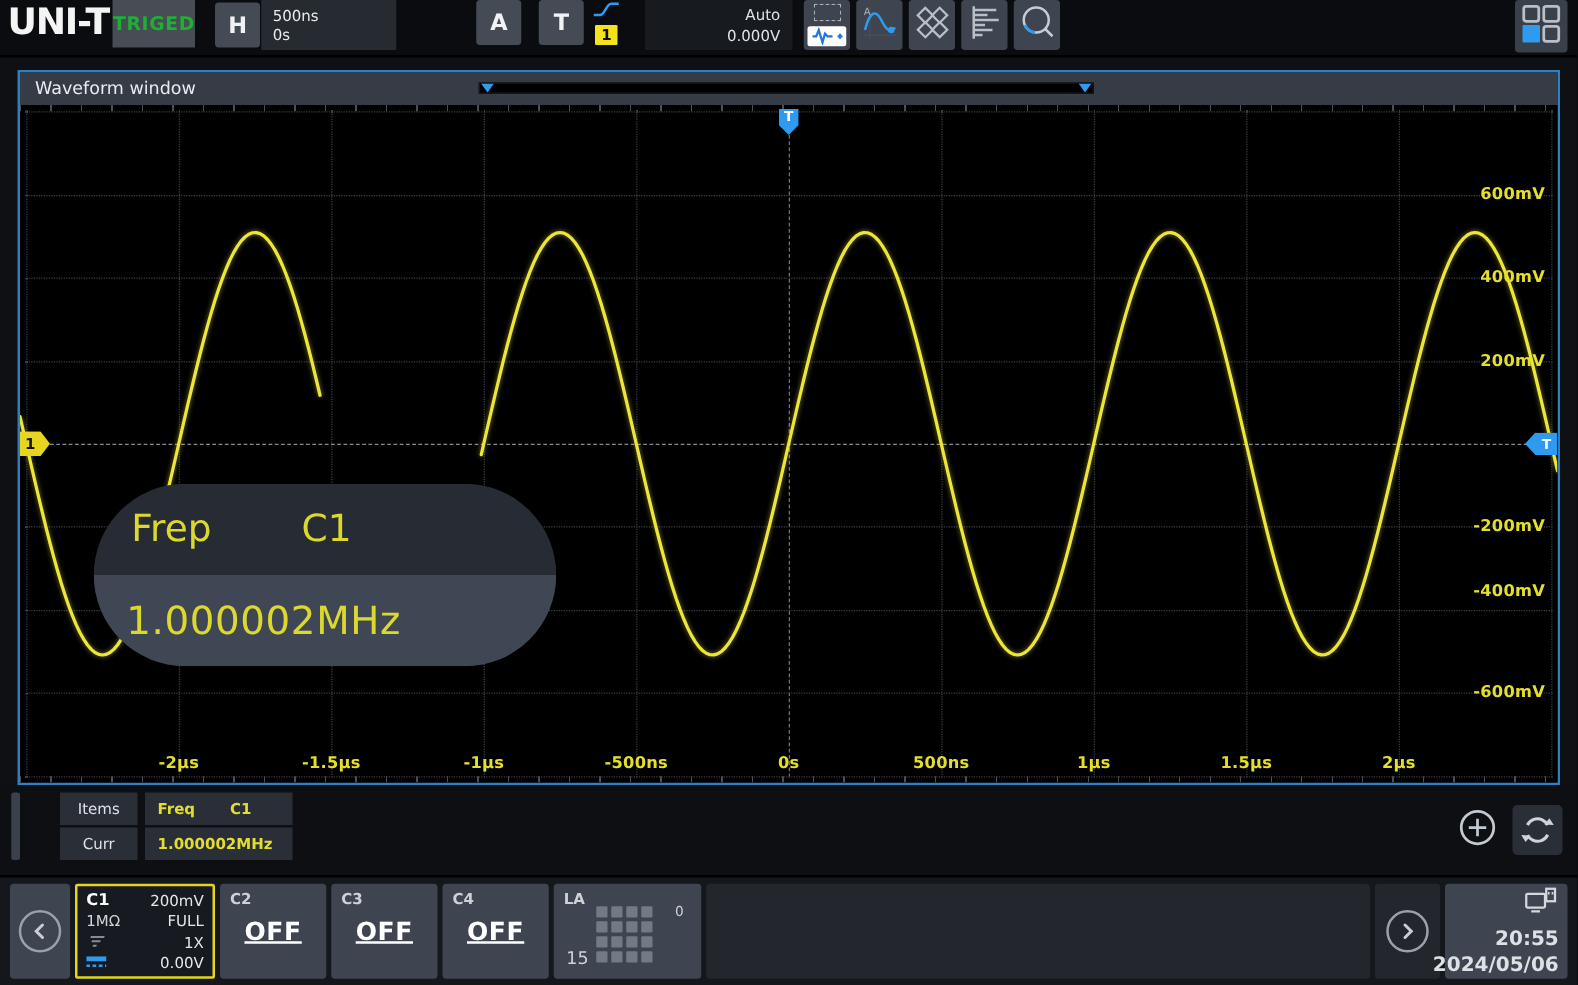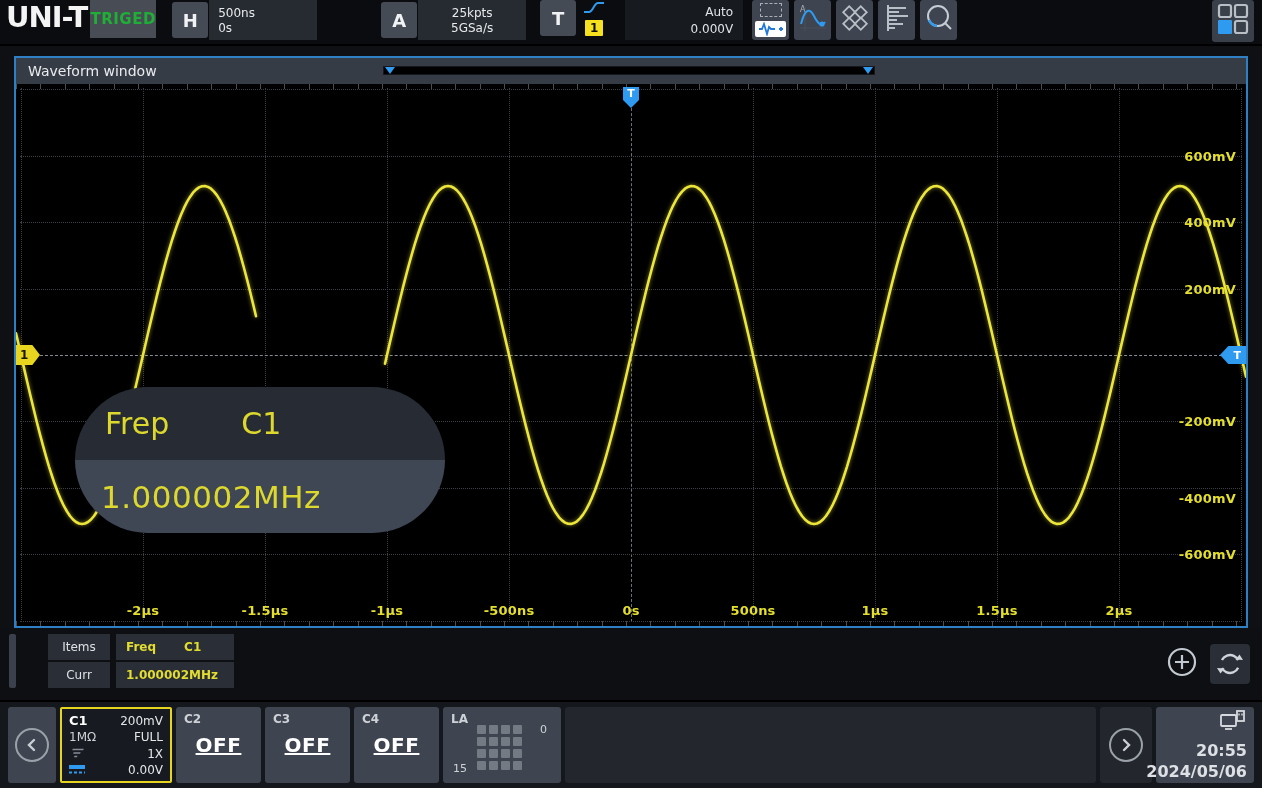--- a/index.html
+++ b/index.html
@@ -108,21 +108,21 @@
   .off-tile{width:85px;height:76px;background:#3f4550;border-radius:3px;flex:none;position:relative;}
   .off-tile .ch-name{position:absolute;left:8px;top:5px;font-size:12px;color:#ced2d7;font-weight:600;}
   .off-tile .off{position:absolute;left:0;right:0;top:26px;text-align:center;color:#fff;
                  font-weight:800;font-size:20px;letter-spacing:.5px;text-decoration:underline;}
   .la-tile{width:118px;height:76px;background:#3f4550;border-radius:3px;flex:none;position:relative;}
   .la-tile .ch-name{position:absolute;left:8px;top:5px;font-size:12px;color:#ced2d7;font-weight:600;}
   .la-grid{position:absolute;left:34px;top:18px;display:grid;grid-template-columns:repeat(4,9px);
            grid-auto-rows:9px;gap:3px;}
   .la-dot{background:#737a84;border-radius:1px;}
   .la-hi{position:absolute;right:14px;top:16px;color:#ced2d7;font-size:11px;}
-  .la-lo{position:absolute;left:10px;bottom:8px;color:#ced2d7;font-size:11px;}
+  .la-lo{position:absolute;left:10px;bottom:8px;color:#ced2d7;font-size:14px;}
   .mid-strip{flex:1;height:76px;background:#23272d;border-radius:3px;}
   .clock-tile{width:98px;height:76px;background:#3f4550;border-radius:3px;flex:none;display:flex;
               flex-direction:column;align-items:flex-end;justify-content:center;gap:2px;
               padding-right:7px;box-sizing:border-box;color:#dde1e5;font-size:16px;font-weight:700;}
   .clock-tile .icon{margin-bottom:2px;}
 </style>
 </head>
 <body>
 
 <div id="app">
@@ -134,24 +134,20 @@
     <div class="h-group">
       <div class="sqbtn">H</div>
       <div class="hpanel h-vals">
         <div>500ns</div>
         <div>0s</div>
       </div>
     </div>
 
     <div class="a-group">
       <div class="sqbtn">A</div>
-      <div class="hpanel a-vals">
-        <div>25kpts</div>
-        <div>5GSa/s</div>
-      </div>
     </div>
 
     <div class="t-group">
       <div class="sqbtn">T</div>
       <div class="t-aux">
         <span>
           <svg width="24" height="15" viewBox="0 0 24 15">
               <path d="M2 12 h5 C11 12 12 3 16 3 h6" fill="none" stroke="#2e9bf0" stroke-width="2"></path>
             </svg>
         </span>
@@ -282,21 +278,21 @@
         <div class="x-label" style="left: 493px;">-500ns</div>
         <div class="x-label" style="left: 615px;">0s</div>
         <div class="x-label" style="left: 737px;">500ns</div>
         <div class="x-label" style="left: 859px;">1µs</div>
         <div class="x-label" style="left: 981px;">1.5µs</div>
         <div class="x-label" style="left: 1103px;">2µs</div>
         <div class="y-label" style="top: 71.8px;">600mV</div>
         <div class="y-label" style="top: 138.2px;">400mV</div>
         <div class="y-label" style="top: 204.6px;">200mV</div>
         <div class="y-label" style="top: 337.4px;">-200mV</div>
-        <div class="y-label" style="top: 414px; margin-left: 38px;">-400mV</div>
+        <div class="y-label" style="top: 389px; margin-left: 38px;">-400mV</div>
         <div class="y-label" style="top: 470.2px;">-600mV</div>
       </div>
   </div>
 
   <div class="measure-bar">
     <div class="m-handle"></div>
     <div class="m-col">
       <div class="m-cell lbl">Items</div>
       <div class="m-cell lbl">Curr</div>
     </div>

